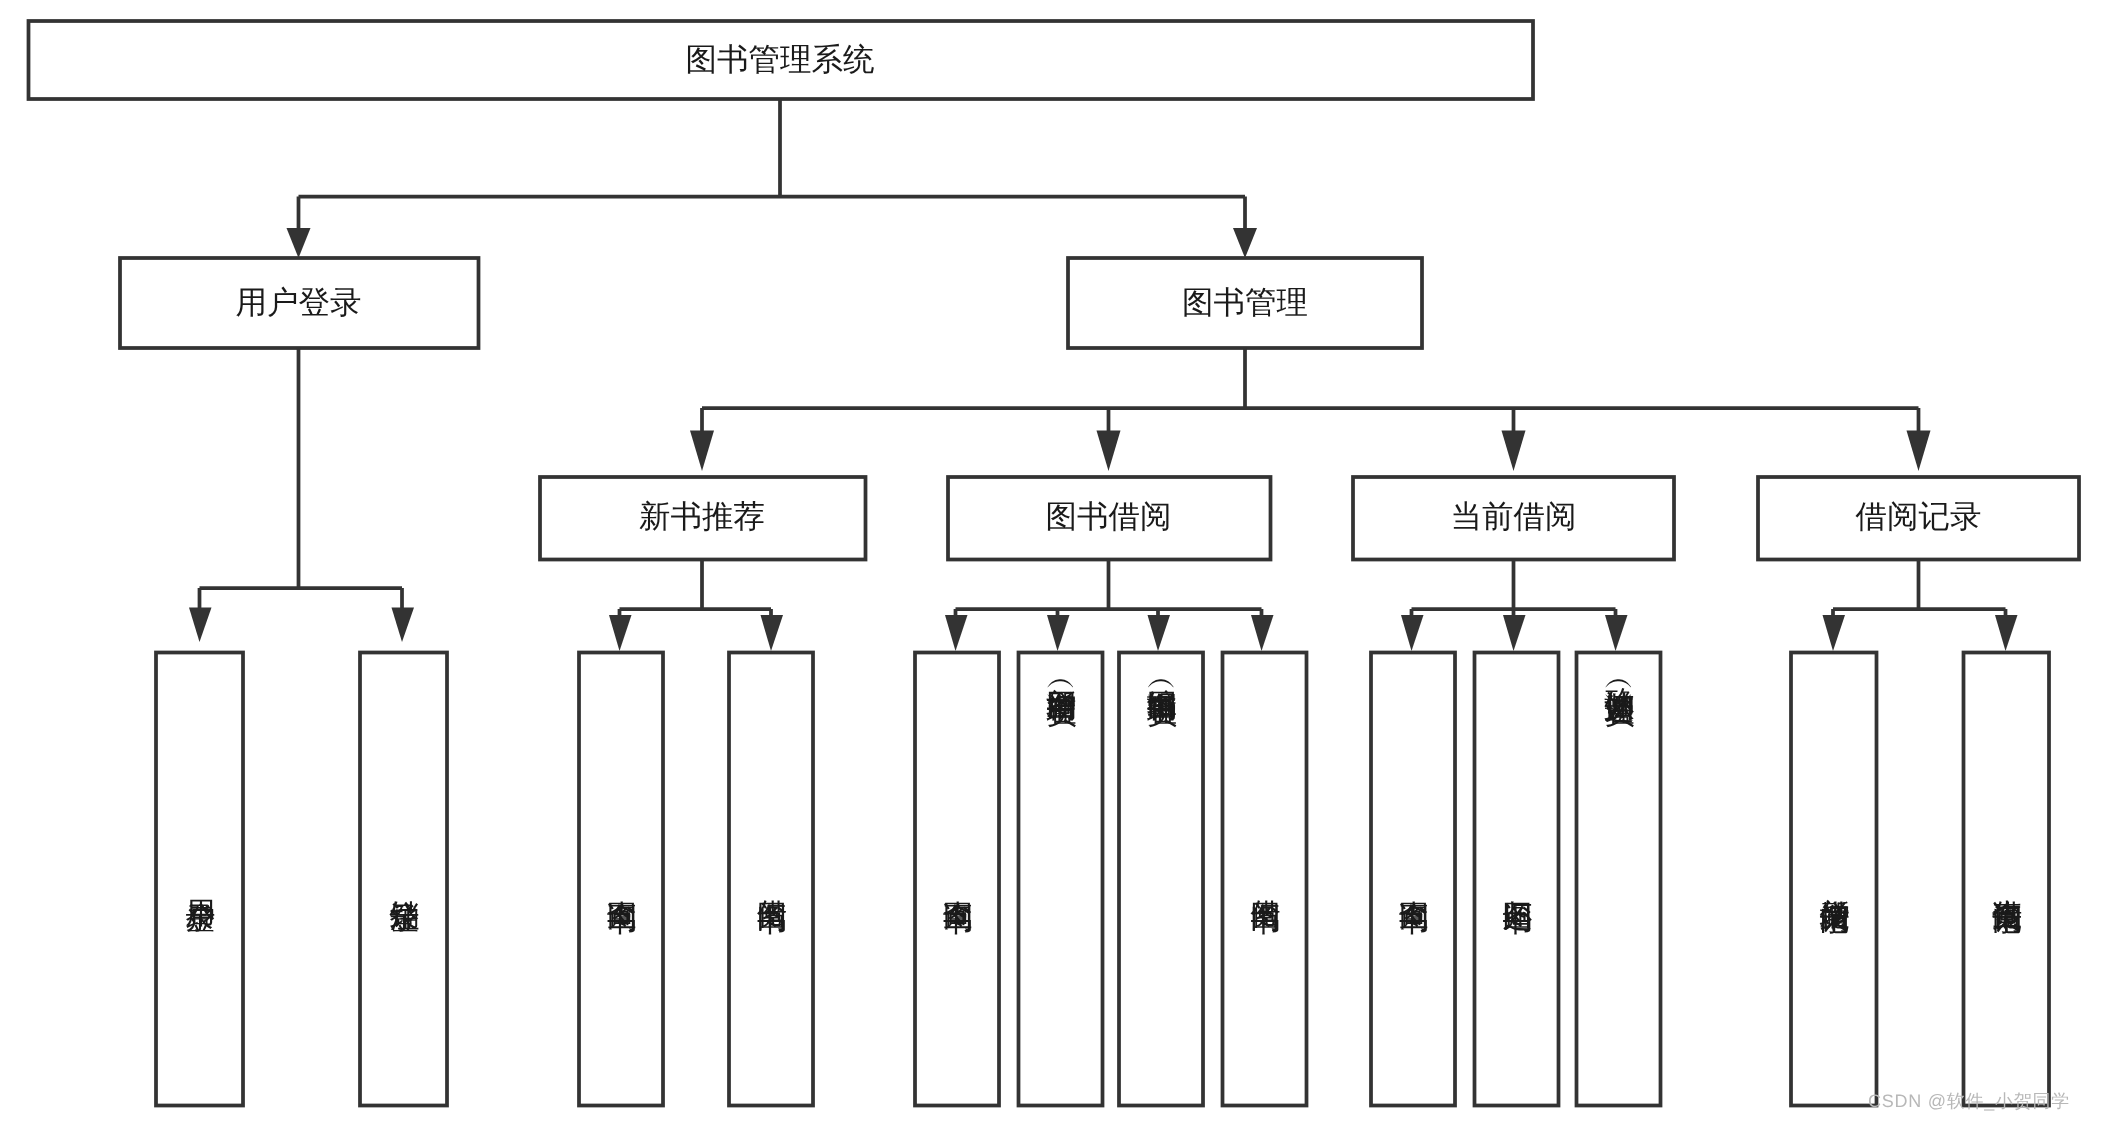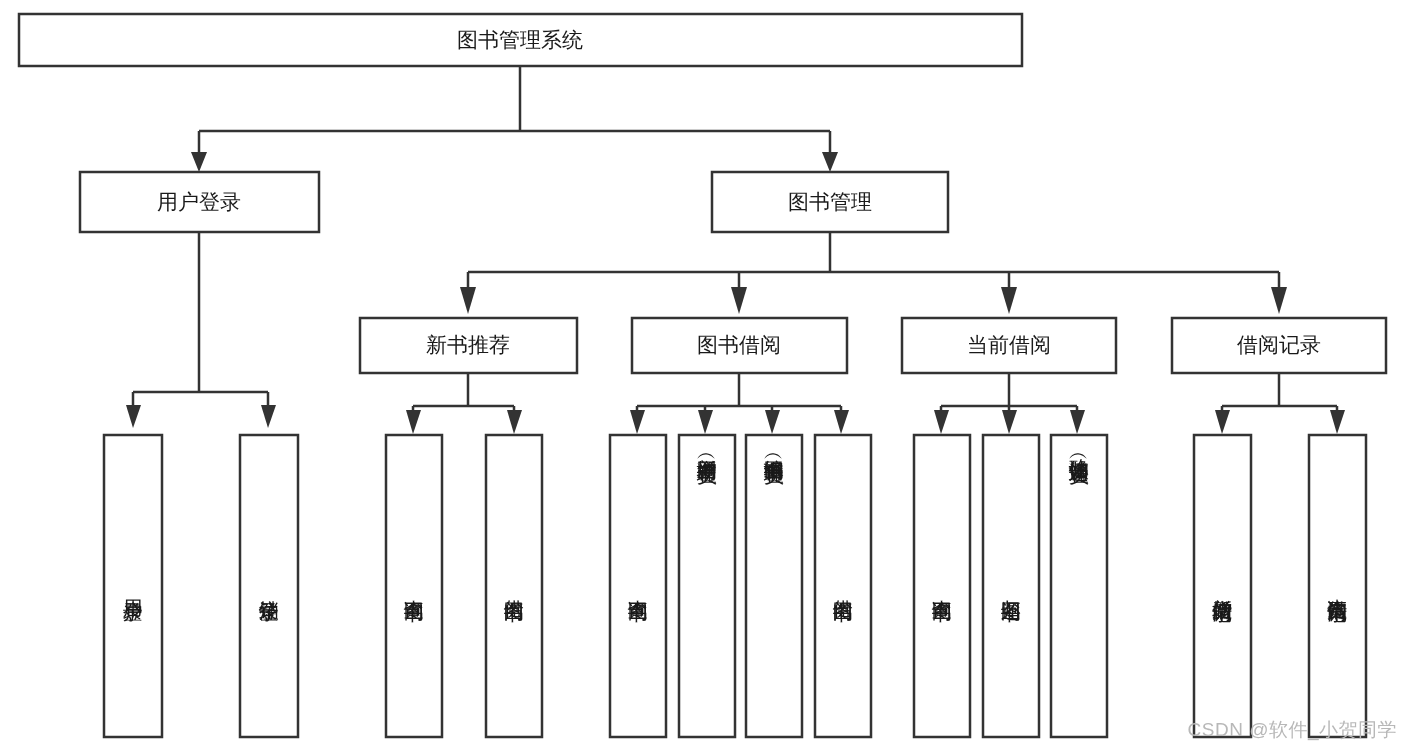--- a/index.html
+++ b/index.html
@@ -58,24 +58,24 @@
     letter-spacing: 1px;
     display: flex;
     align-items: center;
     justify-content: center;
     text-align: center;
     white-space: nowrap;
     pointer-events: none;
   }
   .watermark {
     position: absolute;
-    right: 8px;
+    right: 25px;
     bottom: 4px;
     font-family: "Liberation Sans", "DejaVu Sans", sans-serif;
-    font-size: 19px;
+    font-size: 12px;
     color: #b8b8b8;
     letter-spacing: 0.5px;
     white-space: nowrap;
   }
 </style>
 </head>
 <body>
 
 <div id="diagram-root">
 

